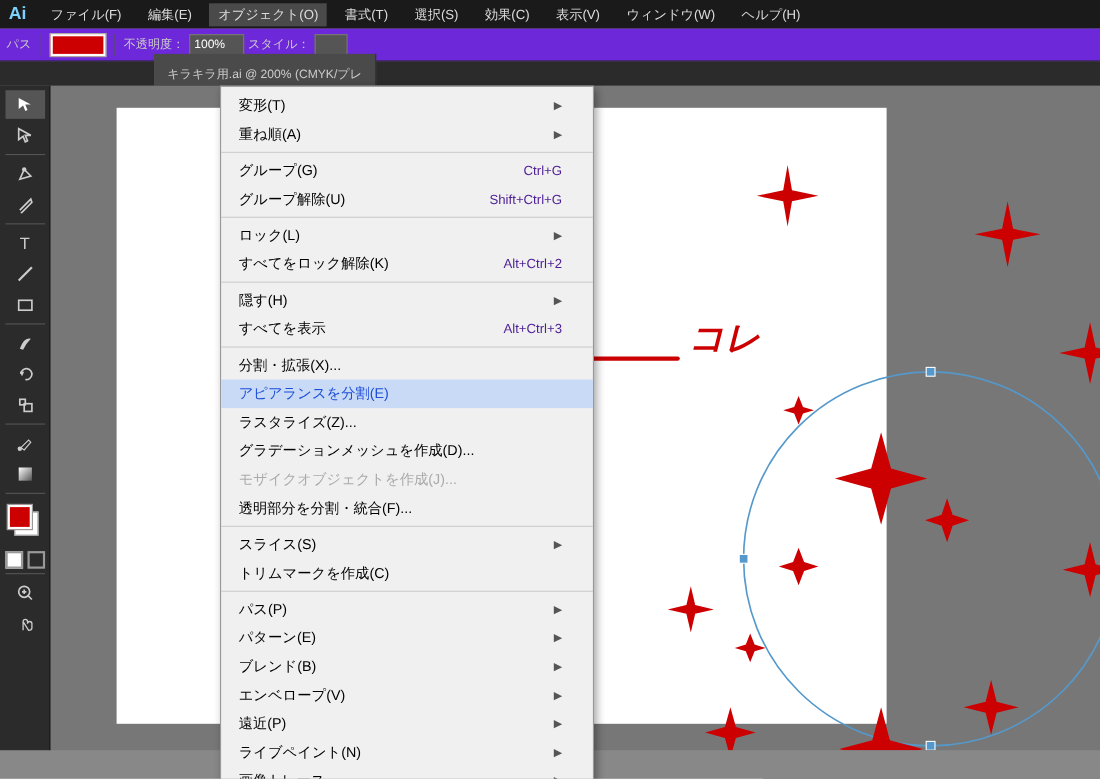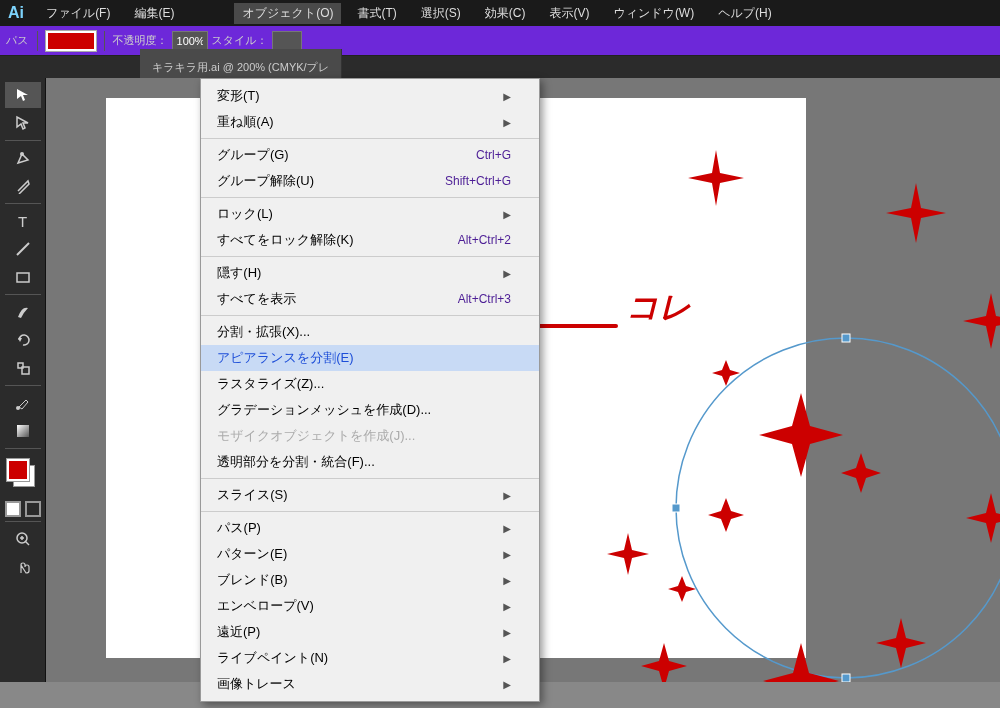--- a/index.html
+++ b/index.html
@@ -27,21 +27,20 @@
       font-size: 12px;
       padding: 2px 8px;
       cursor: pointer;
       white-space: nowrap;
     }
     .menu-item:hover, .menu-item.active {
       background: #555;
     }
     .menu-item.active {
       background: #4a4a4a;
-      margin-left: 44px;
     }
 
     
     #toolbar {
       height: 30px;
       background: #6d28d9;
       display: flex;
       align-items: center;
       padding: 0 6px;
       gap: 4px;
@@ -242,21 +241,21 @@
   <span class="menu-item">ウィンドウ(W)</span>
   <span class="menu-item">ヘルプ(H)</span>
 </div>
 
 <div id="toolbar">
   <span class="toolbar-label">パス</span>
   <div class="toolbar-sep"></div>
   <div style="width:50px;height:20px;background:#cc0000;border:2px solid #fff;box-shadow:0 0 0 1px #aaa;"></div>
   <div class="toolbar-sep"></div>
   <span class="toolbar-label">不透明度：</span>
-  <input type="text" class="toolbar-input" style="width: 36px;" value="100%">
+  <input type="text" class="toolbar-input" style="width: 50px;" value="100%">
   <span class="toolbar-label">スタイル：</span>
   <div style="width:30px;height:20px;background:#555;border:1px solid #777;"></div>
 </div>
 
 <div id="file-info-bar">
   <div class="doc-tab">キラキラ用.ai @ 200% (CMYK/プレ</div>
 </div>
 
 <div id="main" style="height:604px;">
 
@@ -459,20 +458,23 @@
           <span>モザイクオブジェクトを作成(J)...</span>
         </div>
         <div class="dd-item">
           <span>透明部分を分割・統合(F)...</span>
         </div>
         <div class="dd-sep"></div>
         <div class="dd-item">
           <span>スライス(S)</span>
           <span class="dd-arrow">▶</span>
         </div>
+        <div class="dd-item">
+          <span>トリムマークを作成(C)</span>
+        </div>
         <div class="dd-sep"></div>
         <div class="dd-item">
           <span>パス(P)</span>
           <span class="dd-arrow">▶</span>
         </div>
         <div class="dd-item">
           <span>パターン(E)</span>
           <span class="dd-arrow">▶</span>
         </div>
         <div class="dd-item">

